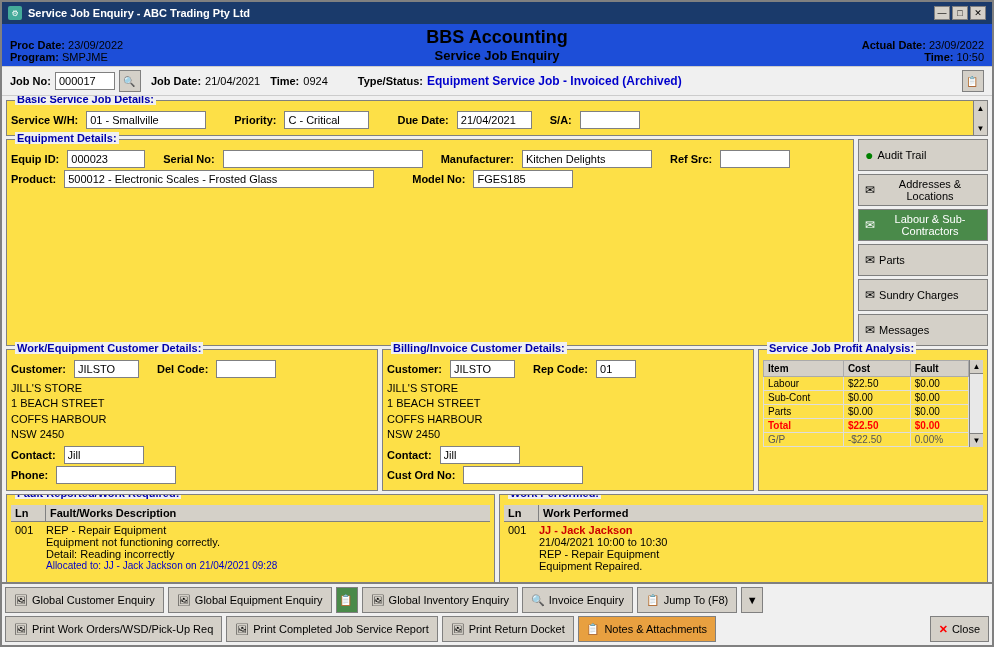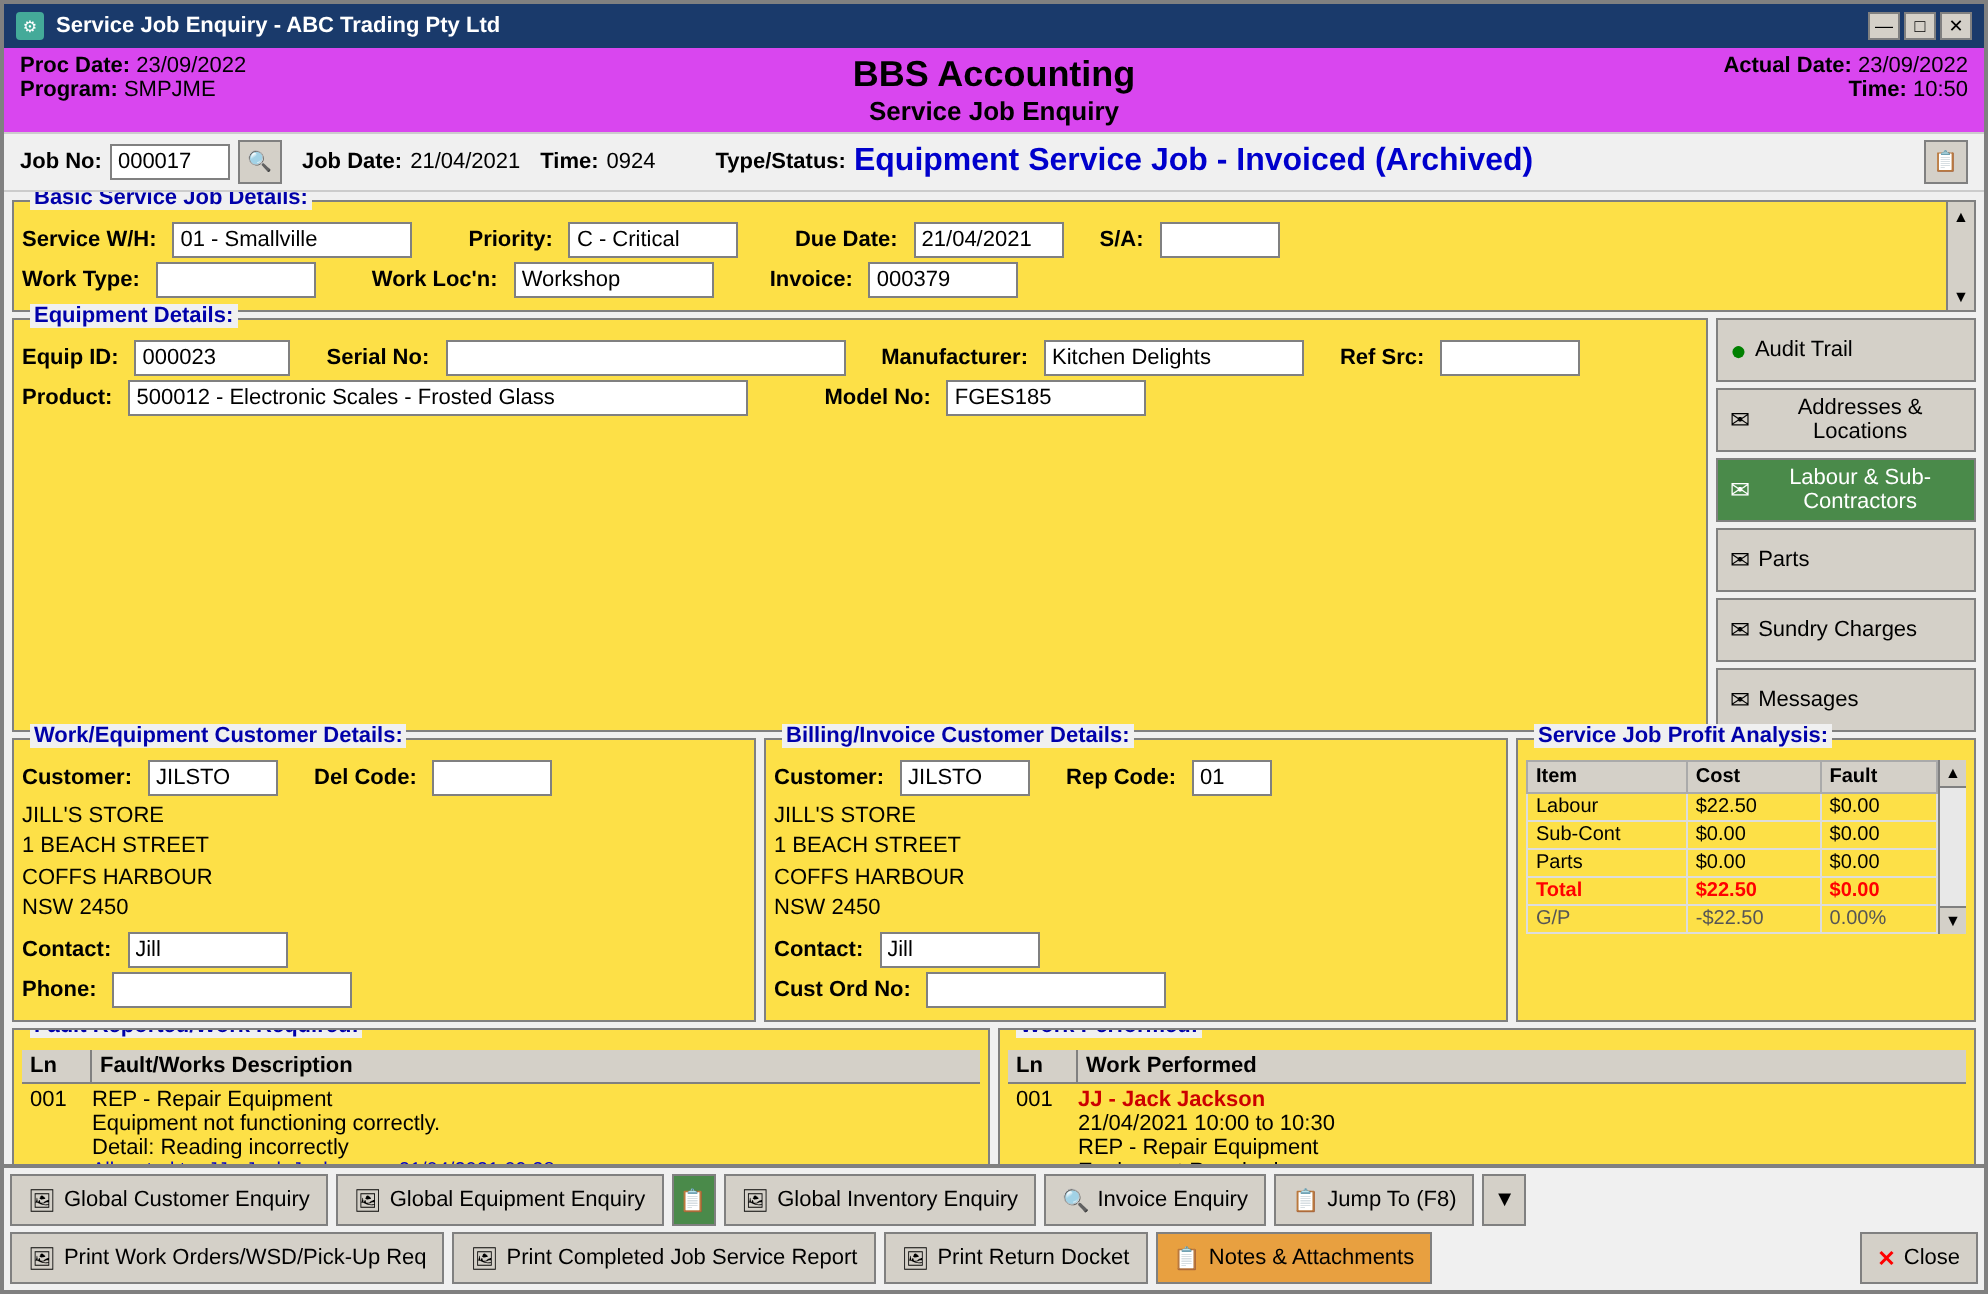--- a/index.html
+++ b/index.html
@@ -9,21 +9,21 @@
     
     
     .title-bar { background: #1a3a6b; color: white; padding: 3px 6px; display: flex; align-items: center; justify-content: space-between; height: 22px; }
     .title-bar-left { display: flex; align-items: center; gap: 6px; }
     .title-icon { width: 14px; height: 14px; background: #4a9; border-radius: 2px; display: flex; align-items: center; justify-content: center; color: white; font-size: 8px; }
     .title-text { font-size: 11px; font-weight: bold; }
     .title-buttons { display: flex; gap: 2px; }
     .title-btn { width: 16px; height: 14px; background: #d4d0c8; border: 1px solid #808080; display: flex; align-items: center; justify-content: center; font-size: 9px; cursor: pointer; color: black; }
 
     
-    .top-info { background: #d946ef; padding: 3px 8px; display: flex; align-items: flex-start; border-bottom: 1px solid #ccc; }
+    .top-info { background: #1d4ed8; padding: 3px 8px; display: flex; align-items: flex-end; border-bottom: 1px solid #ccc; }
     .top-info-left { flex: 1; }
     .top-info-center { flex: 1; text-align: center; }
     .top-info-right { flex: 1; text-align: right; }
     .app-title { font-size: 18px; font-weight: bold; color: #000; }
     .app-subtitle { font-size: 13px; font-weight: bold; color: #000; }
 
     
     .job-header { background: #f0f0f0; padding: 3px 8px; display: flex; align-items: center; gap: 10px; border-bottom: 1px solid #ccc; }
     .job-header .field-group { display: flex; align-items: center; gap: 4px; }
     .label { font-size: 11px; font-weight: bold; }
@@ -115,21 +115,21 @@
     <div class="field-group">
       <span class="label">Job Date:</span>
       <span>21/04/2021</span>
     </div>
     <div class="field-group">
       <span class="label">Time:</span>
       <span>0924</span>
     </div>
     <div class="field-group" style="margin-left: 20px;">
       <span class="label">Type/Status:</span>
-      <span class="type-status" style="font-size:16px; color:#0000cc; font-weight:bold;">Equipment Service Job - Invoiced (Archived)</span>
+      <span class="type-status" style="font-size:12px; color:#0000cc; font-weight:bold;">Equipment Service Job - Invoiced (Archived)</span>
     </div>
     <button class="icon-btn-sm" style="margin-left:auto;">📋</button>
   </div>
 
   <div class="main-content">
 
     <div class="section basic-service" style="padding-top:10px;">
       <span class="section-title">Basic Service Job Details:</span>
       <div class="row">
         <span class="label">Service W/H:</span>
@@ -139,28 +139,20 @@
         <span class="label" style="margin-left:20px;">Due Date:</span>
         <input class="input-field" style="width: 75px;" value="21/04/2021">
         <span class="label" style="margin-left:10px;">S/A:</span>
         <input class="input-field" style="width: 60px;">
         <div style="position:absolute;right:0;top:0;bottom:0;width:14px;background:#d4d0c8;border-left:1px solid #808080;display:flex;flex-direction:column;">
           <div style="height:14px;display:flex;align-items:center;justify-content:center;font-size:8px;cursor:pointer;">▲</div>
           <div style="flex:1;"></div>
           <div style="height:14px;display:flex;align-items:center;justify-content:center;font-size:8px;cursor:pointer;">▼</div>
         </div>
       </div>
-      <div class="row">
-        <span class="label">Work Type:</span>
-        <input class="input-field" style="width: 80px;">
-        <span class="label" style="margin-left:20px;">Work Loc'n:</span>
-        <input class="input-field" style="width: 100px;" value="Workshop">
-        <span class="label" style="margin-left:20px;">Invoice:</span>
-        <input class="input-field" style="width: 75px;" value="000379">
-      </div>
     </div>
 
     <div style="display:flex;gap:4px;">
       <div class="section" style="flex:1;padding-top:10px;position:relative;">
         <span class="section-title">Equipment Details:</span>
         <div class="row">
           <span class="label">Equip ID:</span>
           <input class="input-field" style="width: 78px;" value="000023">
           <span class="label" style="margin-left:10px;">Serial No:</span>
           <input class="input-field" style="width: 200px;">

